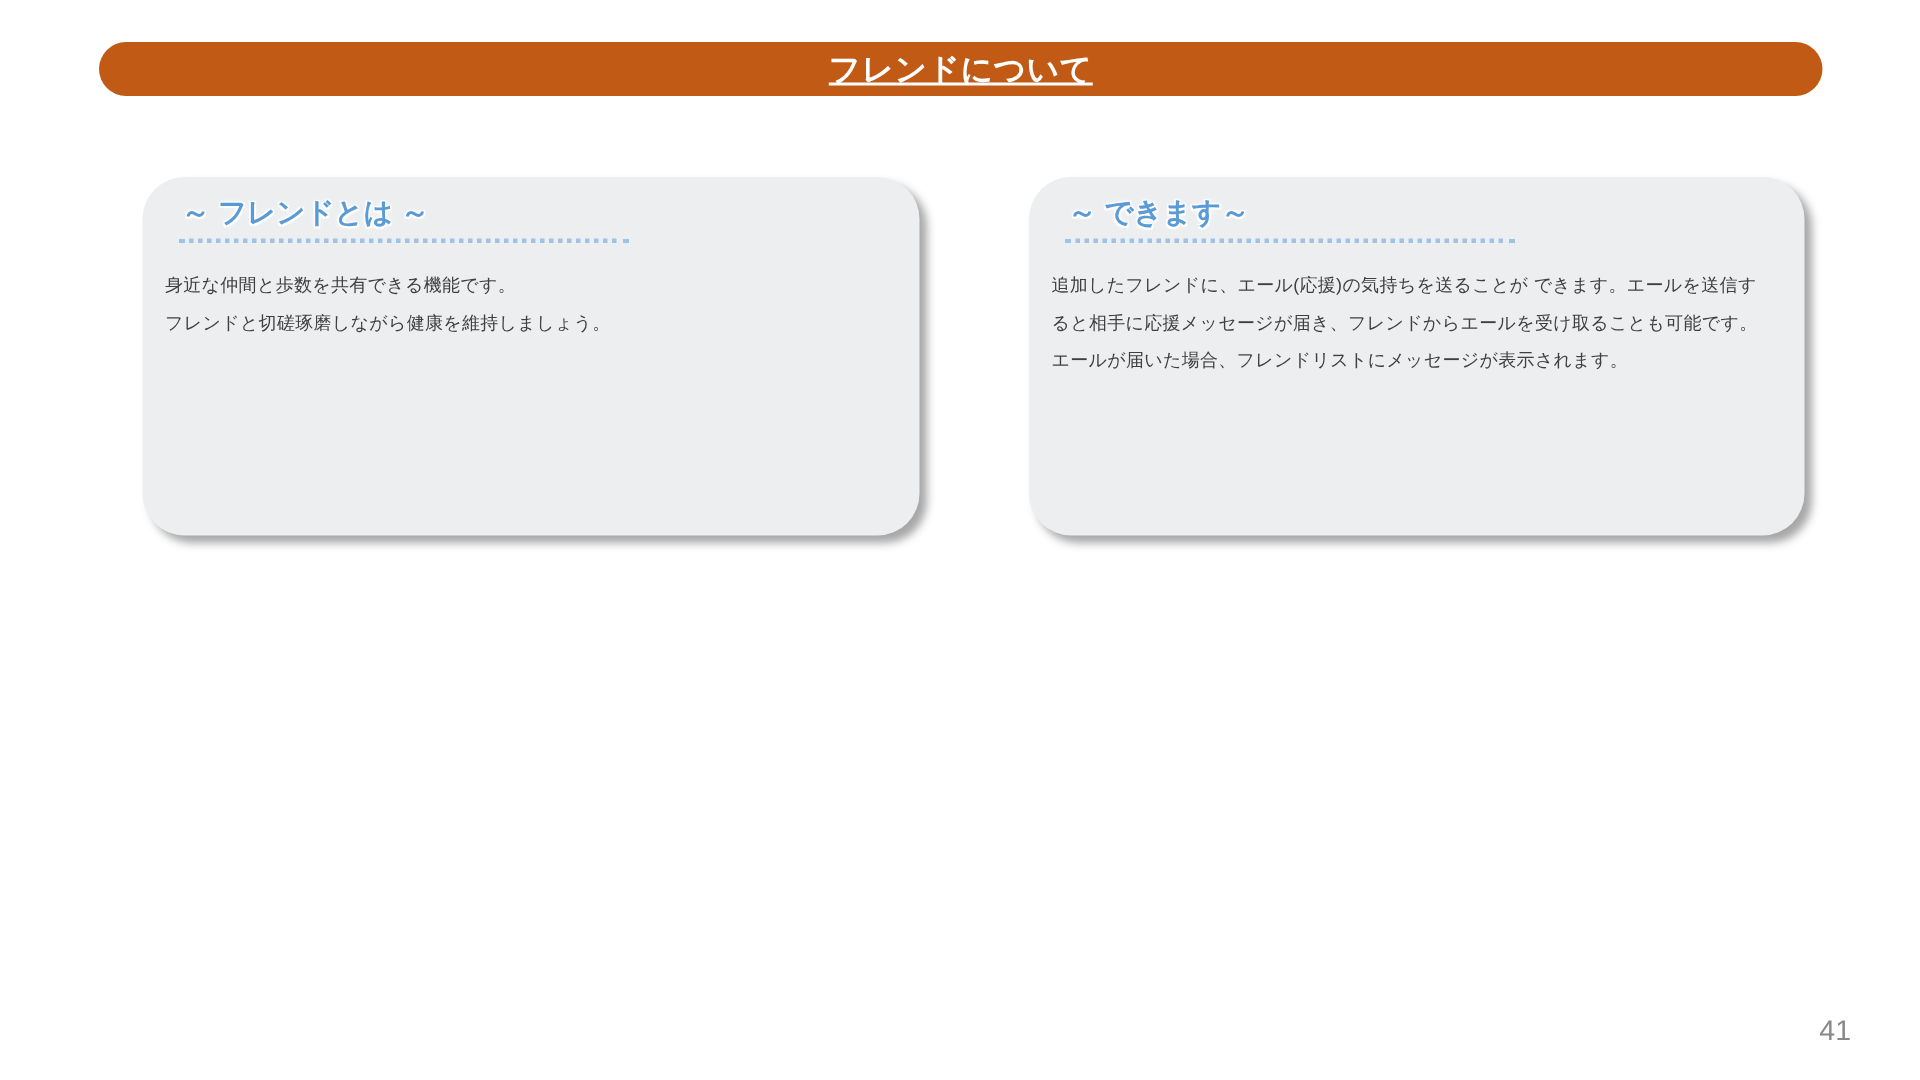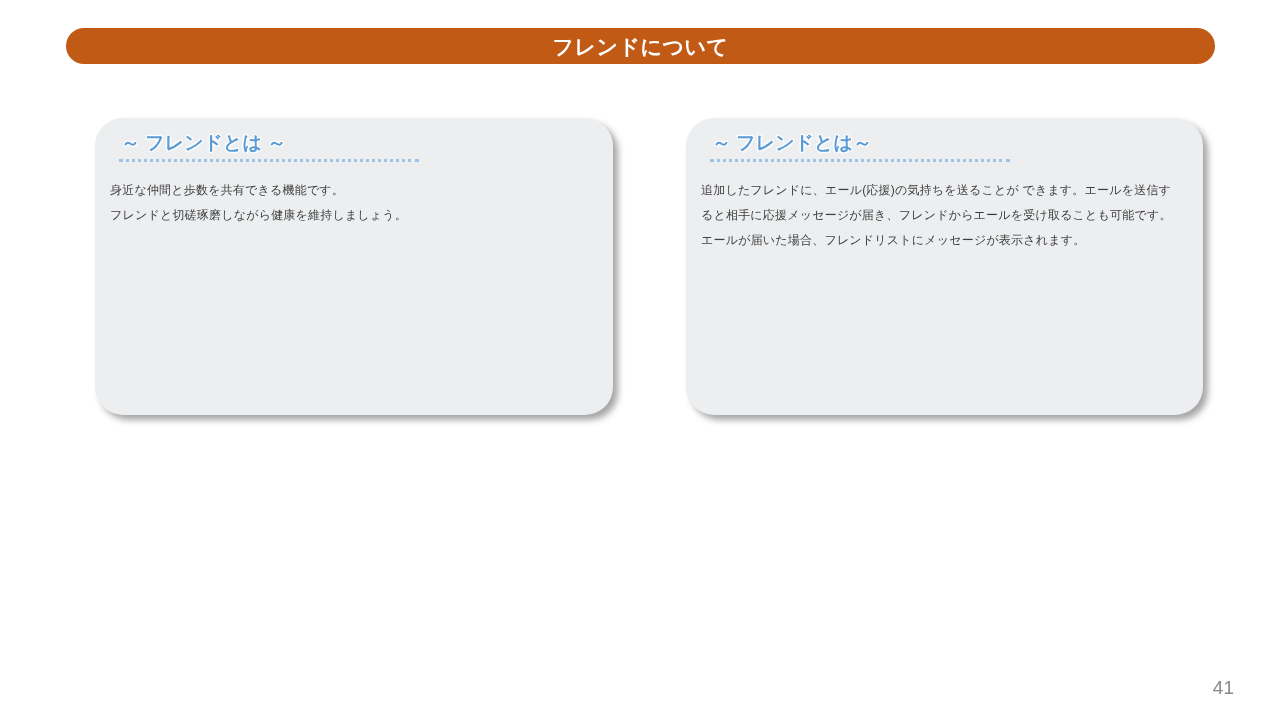--- a/index.html
+++ b/index.html
@@ -32,27 +32,28 @@
     display: flex;
     align-items: center;
     justify-content: center;
   }
   .banner-title {
     color: var(--banner-text, #FFFFFF);
     font-size: 21px;
     font-weight: bold;
     letter-spacing: 0.5px;
     line-height: 1;
+    text-decoration: underline;
   }
 
   
   .card {
     position: absolute;
     top: 118px;
-    height: 297px;
+    height: 239px;
     background: var(--card-bg, #EDEEF0);
     border-radius: 28px;
     box-shadow: 5px 5px 6px rgba(60, 60, 60, 0.45);
     padding: 12px 22px 14px 15px;
   }
   .card-left  { left: 95px;  width: 518px; }
   .card-right { left: 686px; width: 517px; }
 
   .card-heading {
     margin-left: 11px;
@@ -103,20 +104,20 @@
   </div>
 
   <div class="card card-left">
     <div class="card-heading">～ フレンドとは ～</div>
     <div class="dotted-divider"></div>
     <div class="card-body">身近な仲間と歩数を共有できる機能です。
 フレンドと切磋琢磨しながら健康を維持しましょう。</div>
   </div>
 
   <div class="card card-right">
-    <div class="card-heading">～ フレンドとは～</div>
+    <div class="card-heading">～ できます～</div>
     <div class="dotted-divider"></div>
     <div class="card-body">追加したフレンドに、エール(応援)の気持ちを送ることが できます。エールを送信すると相手に応援メッセージが届き、フレンドからエールを受け取ることも可能です。エールが届いた場合、フレンドリストにメッセージが表示されます。</div>
   </div>
 
   <div class="page-number">41</div>
 
 </div>
 
 </body></html>

